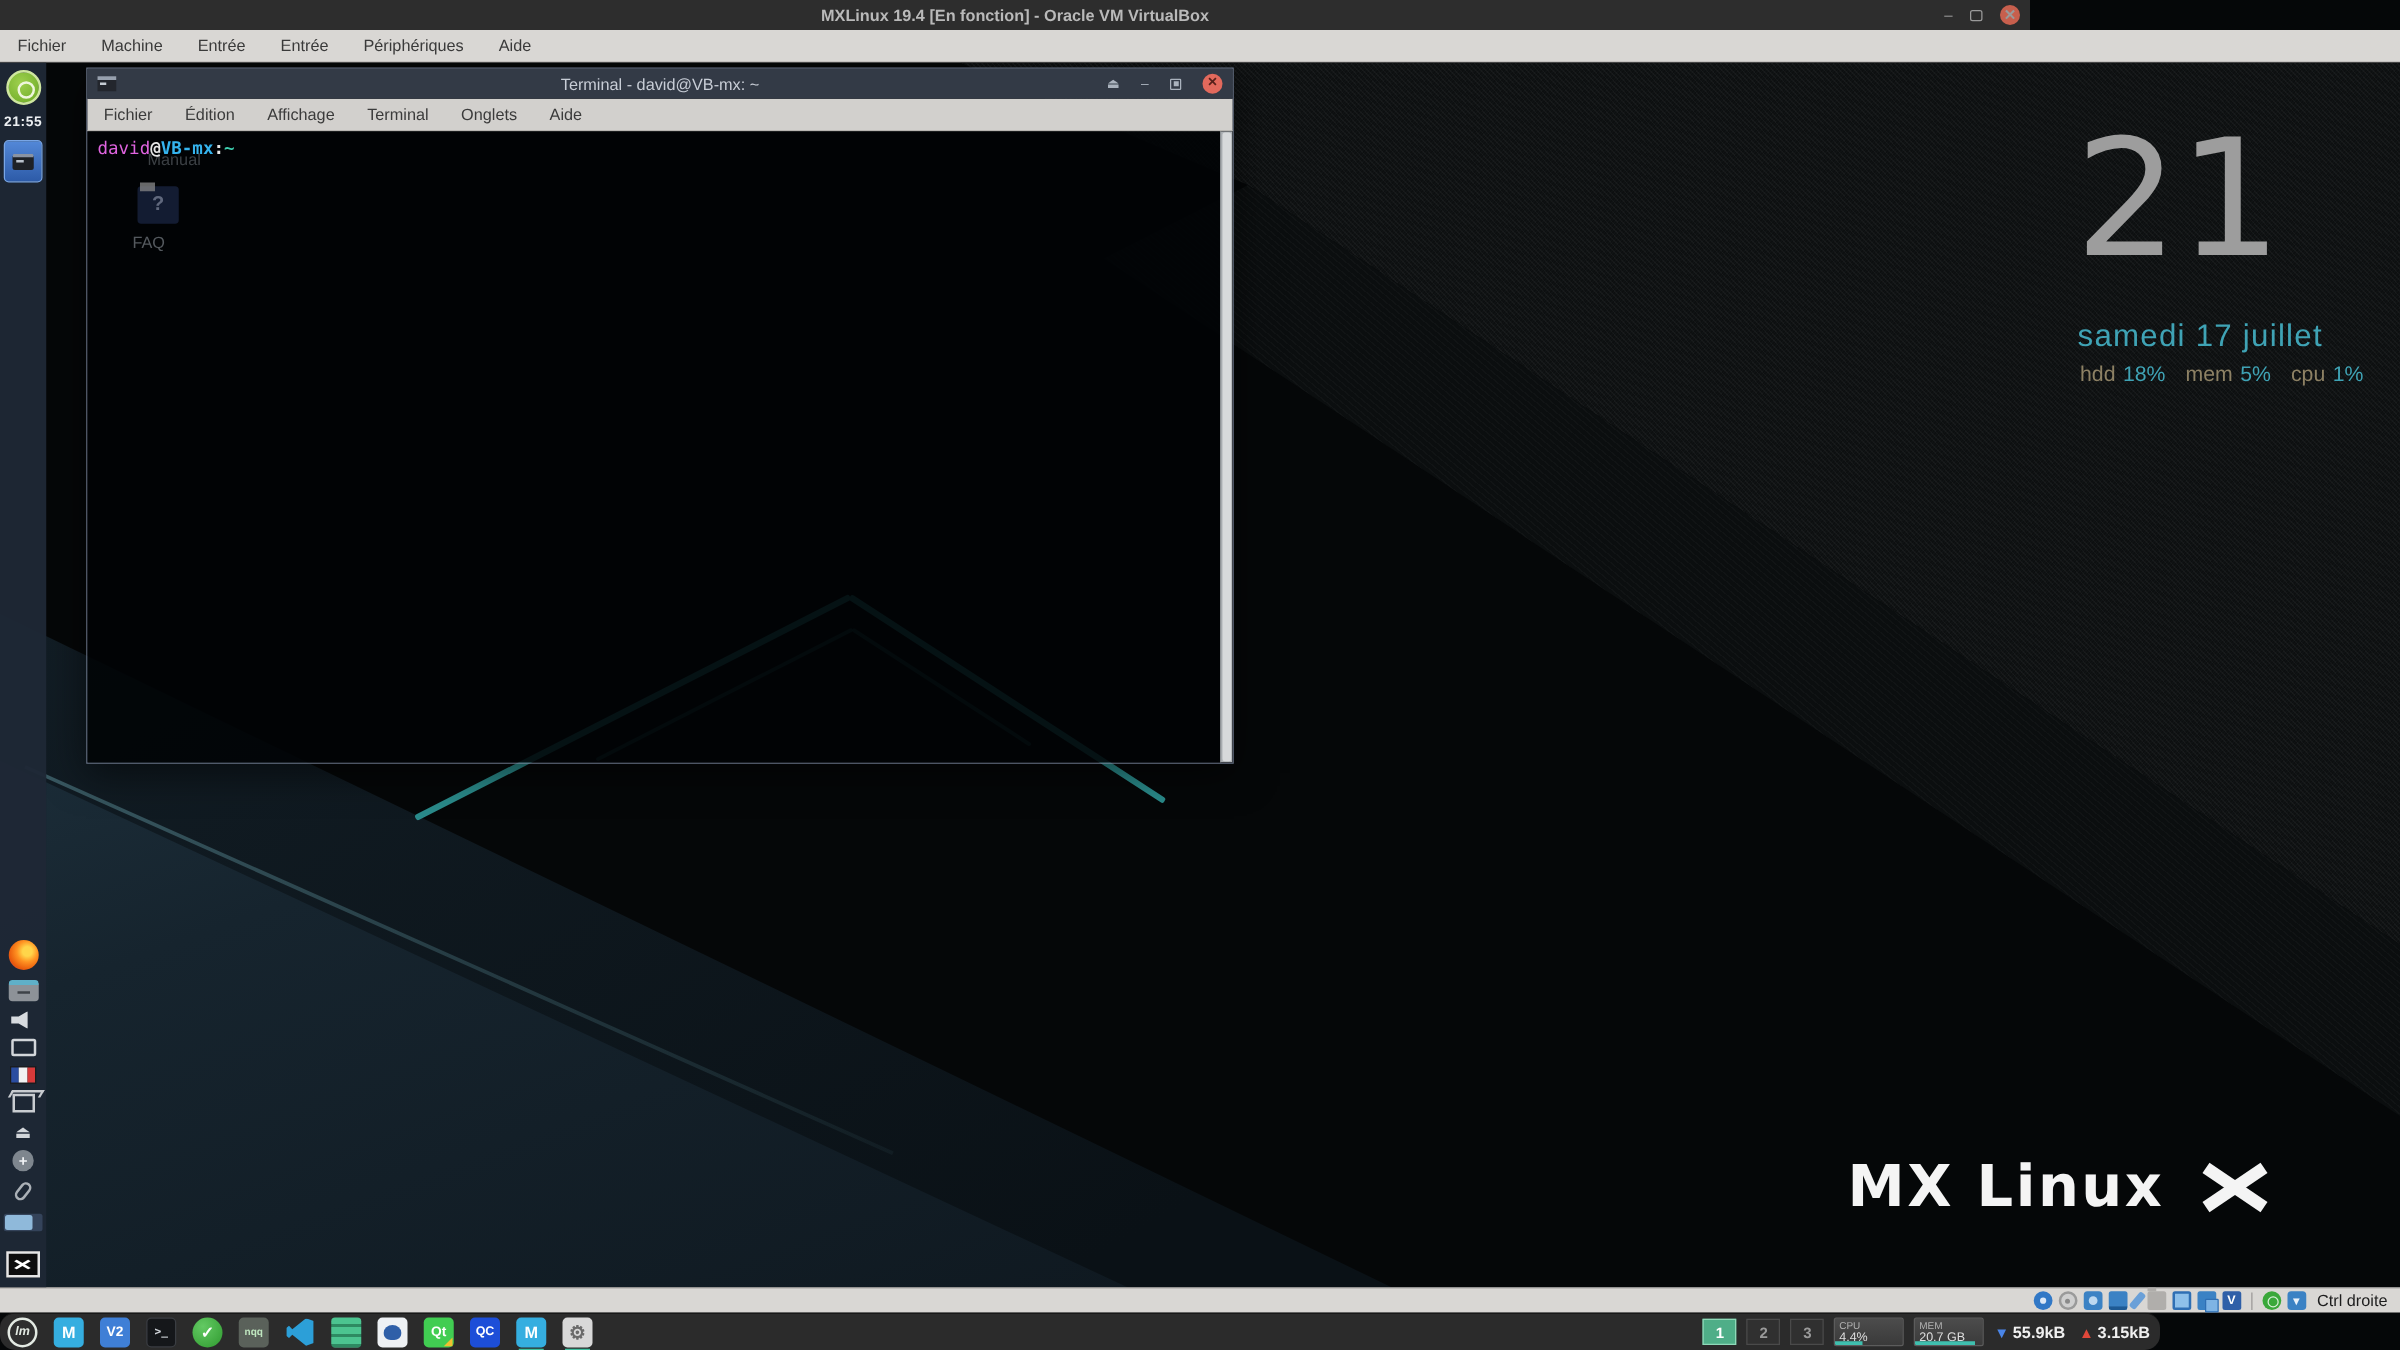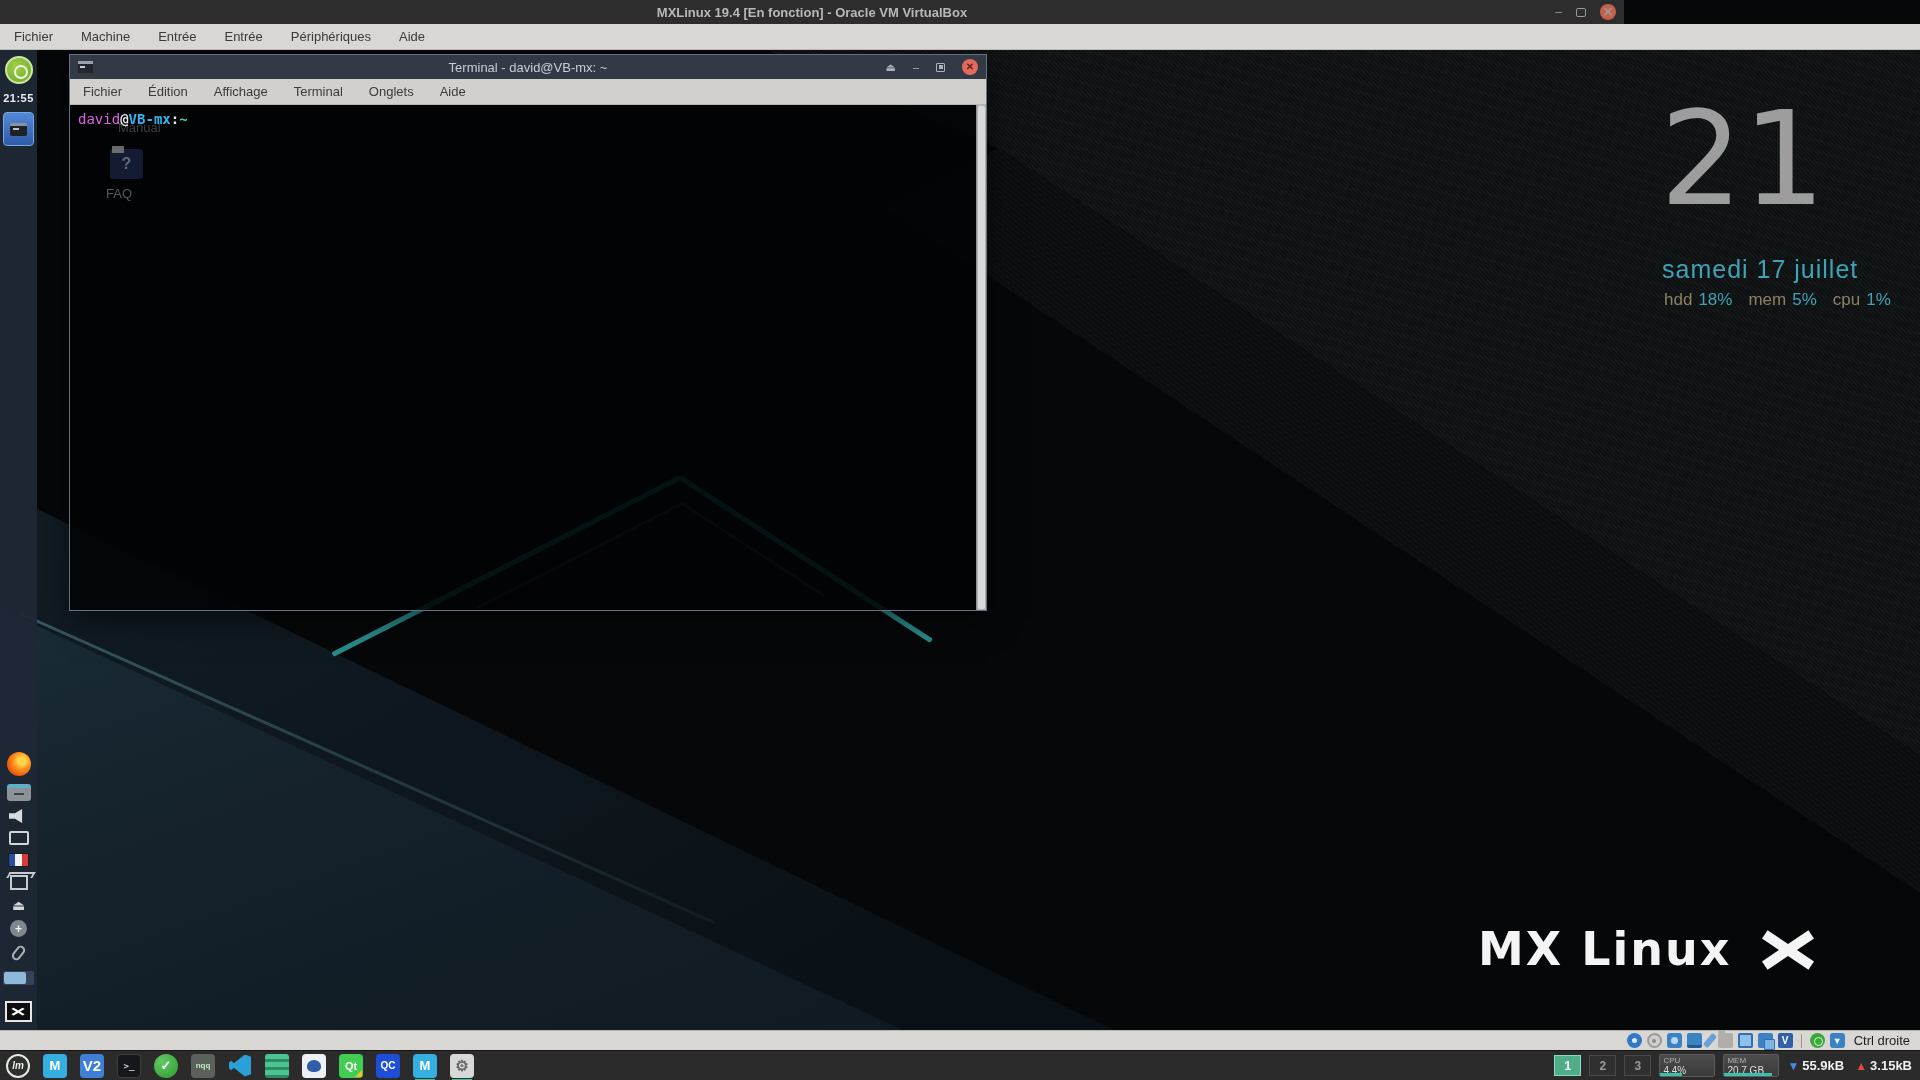--- a/index.html
+++ b/index.html
@@ -130,26 +130,26 @@
   .sic-folder { background:#b0aeab; border-radius:2px; } .sic-folder::before{content:"";position:absolute;left:0;top:-3px;width:7px;height:3px;background:#b0aeab;border-radius:1px 1px 0 0;}
   .sic-display { border:2px solid #2f6fb4; background:#8ec0ea; border-radius:2px; }
   .sic-rec { background:#3b82c4; border-radius:2px; } .sic-rec::after{content:"";position:absolute;right:-2px;bottom:-2px;width:9px;height:9px;background:#7fb4e4;border:1px solid #2f6fb4;border-radius:1px;}
   .sic-feat { background:#2f5fa8; border-radius:2px; color:#fff; font-size:10px; font-weight:bold; display:flex; align-items:center; justify-content:center; }
   .sic-sep { width:1px; height:14px; background:#9a9896; margin:0 3px; }
   .sic-mouse { border-radius:50%; background:#3aa83a; } .sic-mouse::after{content:"";position:absolute;left:4px;top:4px;width:7px;height:7px;border-radius:50%;border:1.5px solid #d8f0d8;}
   .sic-key { background:#3b82c4; border-radius:3px; color:#eaf2fa; font-size:9px; display:flex; align-items:center; justify-content:center; }
   .sb-label { color:#1d1d1d; font-size:13px; margin-left:4px; }
 
   
-  .host-bar { position:absolute; left:0; top:1050px; width:1920px; height:30px; background:#2b2b2b; border-top:1px solid #161616; display:flex; align-items:center; padding-left:6px; gap:13px; }
+  .host-bar { position:absolute; left:0; top:1050px; width:1728px; height:30px; background:#2b2b2b; border-top:1px solid #161616; display:flex; align-items:center; padding-left:6px; gap:13px;border-radius:12px; }
   .lic { width:24px; height:24px; border-radius:4px; display:flex; align-items:center; justify-content:center; font-weight:bold; position:relative; flex:0 0 auto; }
   .lic.open::after { content:""; position:absolute; left:2px; bottom:-4px; width:20px; height:3px; background:#3fc0a0; }
   .l-mint { border-radius:50%; border:2px solid #e3eae3; background:#2f2f2f; color:#e3eae3; font-size:10px; font-style:italic; }
   .l-mx { background:#35aee0; color:#fff; font-size:13px; }
-  .l-v2 { background:#3f7fd6; color:#fff; font-size:15px; }
+  .l-v2 { background:#3f7fd6; color:#fff; font-size:11px; }
   .l-term { background:#15171a; border:1px solid #3a3d42; color:#cfd3d8; font-size:9px; font-family:"DejaVu Sans Mono",monospace; }
   .l-upd { border-radius:50%; background:radial-gradient(circle at 35% 30%, #63c963, #2f9a2f); color:#fff; font-size:13px; }
   .l-nqq { background:#5a615a; color:#bfe6bf; font-size:8px; }
   .l-vsc { background:transparent; }
   .l-vsc i { display:block; width:22px; height:22px; background:#2c9fd8; clip-path:polygon(72% 0,100% 10%,100% 90%,72% 100%,22% 60%,10% 72%,0 64%,0 36%,10% 28%,22% 40%); }
   .l-stack { background:repeating-linear-gradient(180deg,#4cc490 0 5px,#2e8a62 5px 8px); border-radius:3px; }
   .l-pg { background:#eef1f4; } .l-pg i { display:block; width:14px; height:12px; background:#2f5fa8; border-radius:50% 50% 40% 40%; }
   .l-qt { background:#41cd52; color:#fff; font-size:11px; } .l-qt::after { content:""; position:absolute; right:1px; bottom:1px; width:0; height:0; border-left:7px solid transparent; border-bottom:7px solid #f0c030; }
   .l-qc { background:#1d4ed8; color:#fff; font-size:10px; }
   .l-gear { background:#d8d8d8; color:#6a6a6a; font-size:15px; }

